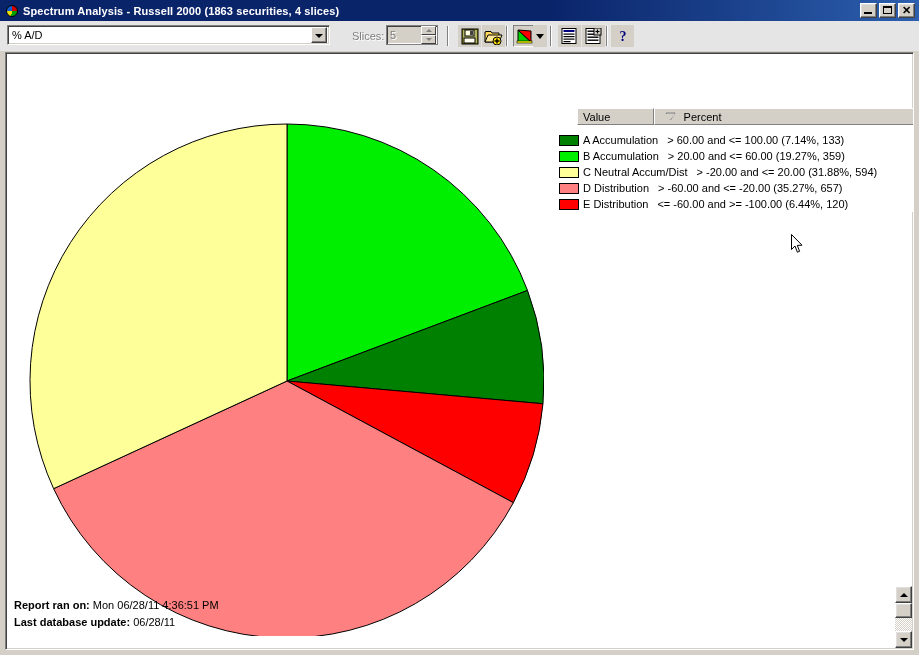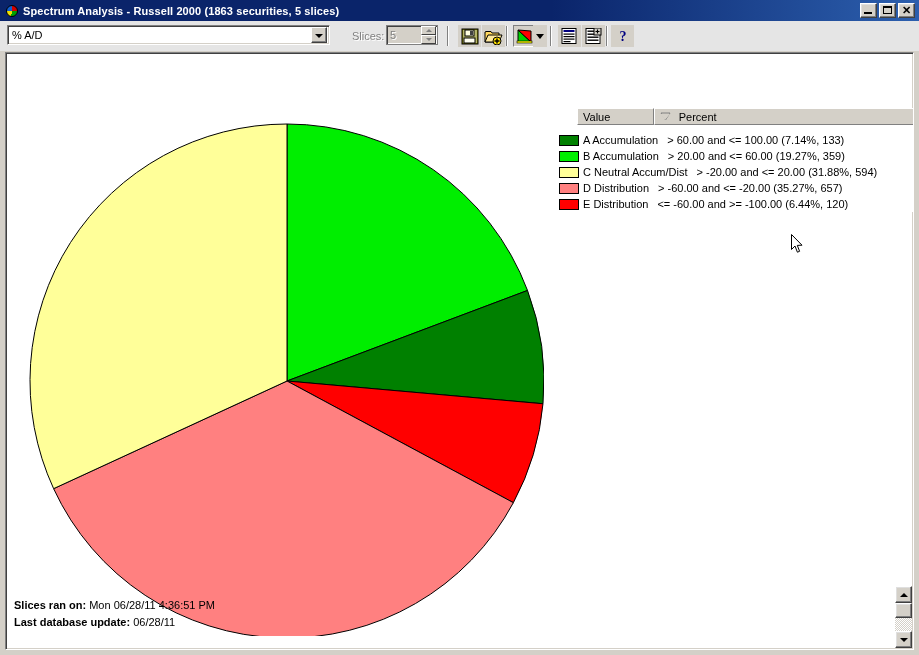--- a/index.html
+++ b/index.html
@@ -296,21 +296,21 @@
     border-right: 1px solid #808080;
     border-bottom: 1px solid #808080;
     box-sizing: border-box;
     display: flex;
     align-items: center;
     font-size: 11px;
     color: #000;
     padding-left: 5px;
   }
   .lh-cell.value { width: 82px; }
-  .lh-cell.percent { width: 285px; padding-left: 5px; }
+  .lh-cell.percent { width: 285px; padding-left: 10px; }
   .sort-tri {
     width: 11px; height: 11px;
     margin-right: 8px;
     position: relative;
     flex: 0 0 auto;
   }
   .sort-tri::after {
     content: "";
     position: absolute;
     left: 0; top: 3px;
@@ -433,21 +433,21 @@
 </style>
 </head>
 <body>
 
 <div id="app">
 
   <div class="titlebar">
     <div class="title-icon">
       <div class="pie"></div>
     </div>
-    <div class="title-text">Spectrum Analysis - Russell 2000 (1863 securities, 5 slices)</div>
+    <div class="title-text">Spectrum Analysis - Russell 2000 (1863 securities, 4 slices)</div>
     <div class="win-btns">
       <div class="win-btn min"></div>
       <div class="win-btn max"></div>
       <div class="win-btn close">
           <span class="x">✕</span>
         </div>
     </div>
   </div>
 
   <div class="toolbar">
@@ -590,21 +590,21 @@
           <div class="legend-row">
             <span class="swatch" style="background: rgb(255, 0, 0);"></span>
             <span class="lg-label">E Distribution</span>
             <span class="lg-desc">&lt;= -60.00 and &gt;= -100.00 (6.44%, 120)</span>
           </div>
         </div>
     </div>
 
     <div class="footer">
       <div>
-        <b>Slices ran on:</b>
+        <b>Report ran on:</b>
         <span>Mon 06/28/11 4:36:51 PM</span>
       </div>
       <div>
         <b>Last database update:</b>
         <span>06/28/11</span>
       </div>
     </div>
 
     <div class="vscroll">
       <div class="vs-btn up"></div>

